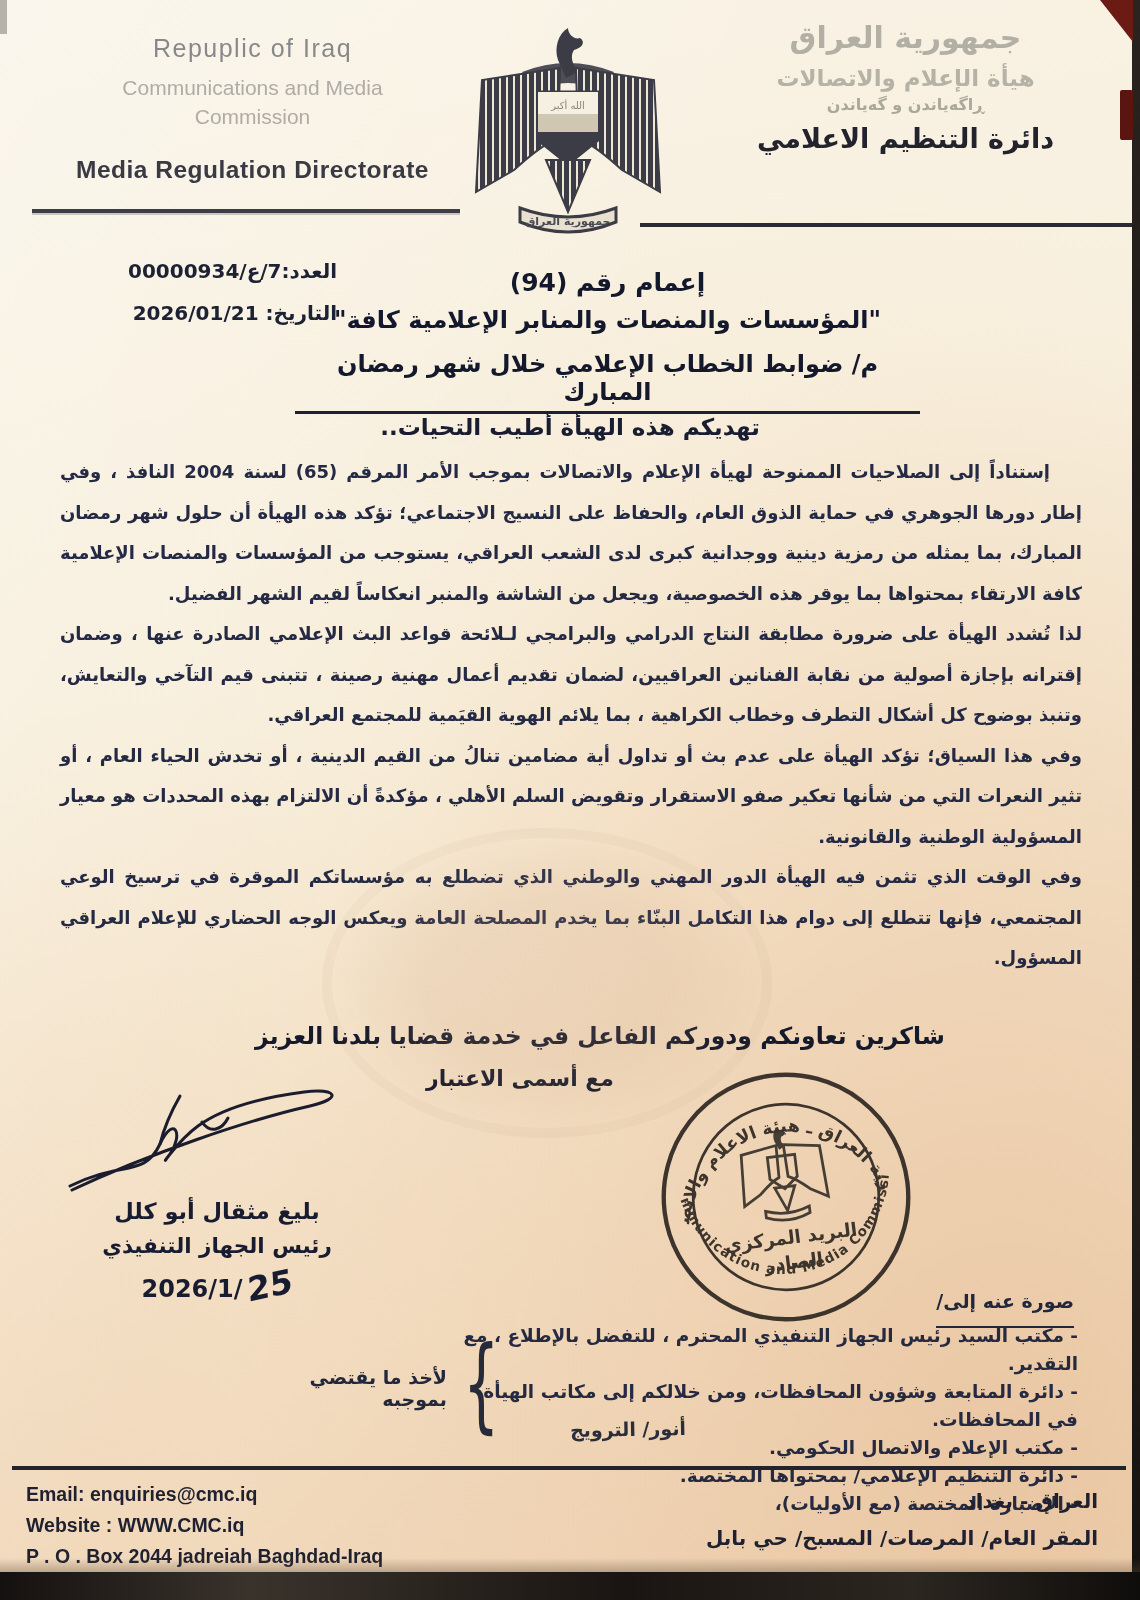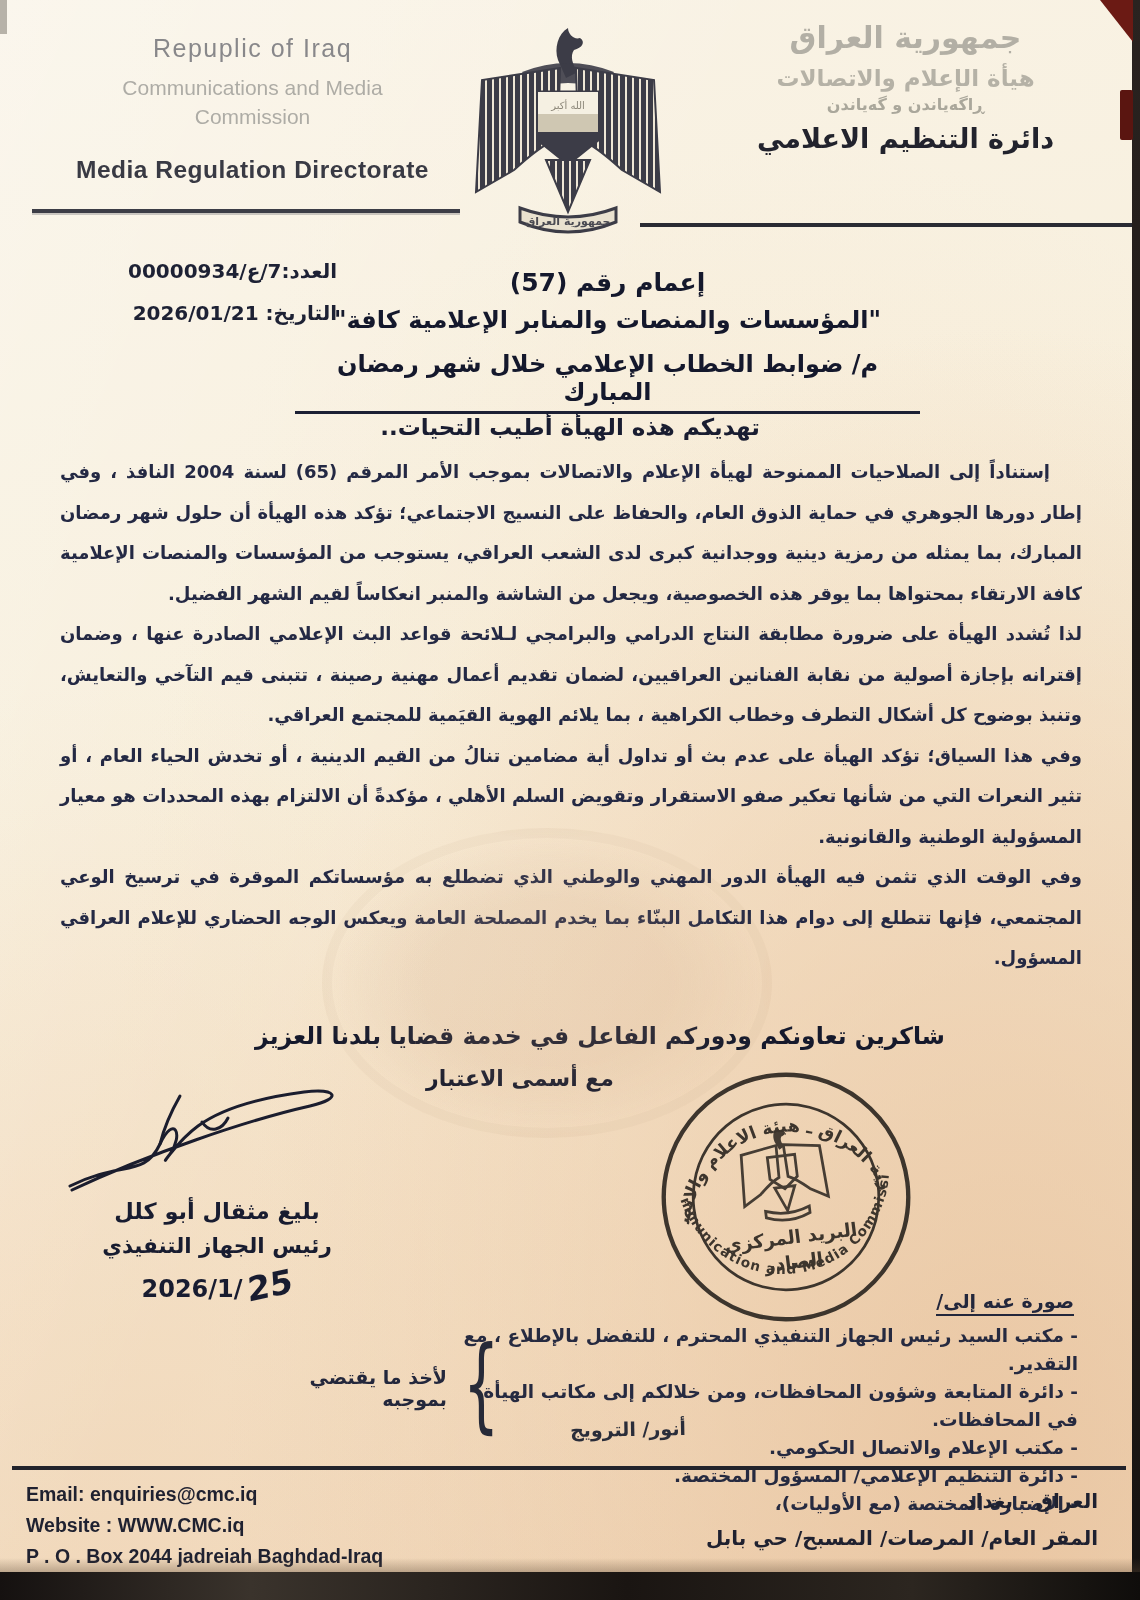--- a/index.html
+++ b/index.html
@@ -58,21 +58,21 @@
   .sig-svg { width:330px; height:118px; }
   .sig-name  { font-size:22.5px; font-weight:bold; direction:rtl; color:#181c30; margin-top:-6px; }
   .sig-title { font-size:21.5px; font-weight:bold; direction:rtl; color:#181c30; margin-top:9px; }
   .sig-date  { font-size:24px; font-weight:bold; color:#181c30; margin-top:8px; }
   .sig-day   { display:inline-block; font-size:33px; transform:rotate(-12deg) skewX(-8deg); font-weight:bold; margin-left:4px; }
 
   
   .stamp { top:1066px; left:652px; width:268px; height:262px; transform:rotate(-7deg); opacity:.92; }
 
   
-  .dist-head { top:1290px; right:66px; direction:rtl; font-size:19px; font-weight:bold; color:#23273c; border-bottom:2px solid #23273c; padding-bottom:2px; }
+  .dist-head { top:1290px; right:66px; direction:rtl; font-size:19px; font-weight:bold; color:#23273c; border-bottom:2px solid #23273c; padding-bottom:14px; }
   .dist-list { top:1322px; right:62px; width:625px; direction:rtl; text-align:right; font-size:18.5px; font-weight:bold; color:#262a40; line-height:28px; }
   .brace { top:1330px; left:448px; font-size:104px; line-height:1.05; color:#272a38; transform:scaleX(.55); font-weight:normal; }
   .brace-note { top:1366px; left:272px; width:175px; direction:rtl; font-size:19px; font-weight:bold; color:#23273c; }
   .hand-note { top:1418px; left:570px; direction:rtl; font-size:19px; font-weight:bold; color:#2a2d3a; transform:rotate(-1deg); }
 
   
   .footer-rule { top:1466px; left:12px; width:1114px; height:4px; background:#22232b; }
   .footer-left { top:1479px; left:26px; font-family:"Liberation Sans", sans-serif; font-weight:bold; font-size:19.5px; color:#1f2130; line-height:31px; }
   .footer-right { top:1483px; right:42px; direction:rtl; text-align:right; font-weight:bold; font-size:20px; color:#1f2130; line-height:37px; }
 
@@ -140,21 +140,21 @@
     <div class="dir">دائرة التنظيم الاعلامي</div>
   </div>
   <div class="abs rule-right"></div>
 
   <div class="abs ref">
     <div>العدد:7/ع/00000934</div>
     <div>التاريخ: 2026/01/21</div>
   </div>
 
   <div class="abs title">
-    <div class="t1">إعمام رقم (57)</div>
+    <div class="t1">إعمام رقم (94)</div>
     <div class="t2">"المؤسسات والمنصات والمنابر الإعلامية كافة"</div>
     <div class="t3"><span>م/ ضوابط الخطاب الإعلامي خلال شهر رمضان المبارك</span></div>
   </div>
 
   <div class="abs greeting">تهديكم هذه الهيأة أطيب التحيات..</div>
 
   <div class="abs body-text">
     <p class="indent">إستناداً إلى الصلاحيات الممنوحة لهيأة الإعلام والاتصالات بموجب الأمر المرقم (65) لسنة 2004 النافذ ، وفي إطار دورها الجوهري في حماية الذوق العام، والحفاظ على النسيج الاجتماعي؛ تؤكد هذه الهيأة أن حلول شهر رمضان المبارك، بما يمثله من رمزية دينية ووجدانية كبرى لدى الشعب العراقي، يستوجب من المؤسسات والمنصات الإعلامية كافة الارتقاء بمحتواها بما يوقر هذه الخصوصية، ويجعل من الشاشة والمنبر انعكاساً لقيم الشهر الفضيل.</p>
     <p>لذا تُشدد الهيأة على ضرورة مطابقة النتاج الدرامي والبرامجي لـلائحة قواعد البث الإعلامي الصادرة عنها ، وضمان إقترانه بإجازة أصولية من نقابة الفنانين العراقيين، لضمان تقديم أعمال مهنية رصينة ، تتبنى قيم التآخي والتعايش، وتنبذ بوضوح كل أشكال التطرف وخطاب الكراهية ، بما يلائم الهوية القيَمية للمجتمع العراقي.</p>
     <p>وفي هذا السياق؛ تؤكد الهيأة على عدم بث أو تداول أية مضامين تنالُ من القيم الدينية ، أو تخدش الحياء العام ، أو تثير النعرات التي من شأنها تعكير صفو الاستقرار وتقويض السلم الأهلي ، مؤكدةً أن الالتزام بهذه المحددات هو معيار المسؤولية الوطنية والقانونية.</p>
@@ -206,21 +206,21 @@
     </g>
     <text x="120" y="163" text-anchor="middle" font-size="17" font-weight="bold" fill="#2e2822">البريد المركزي</text>
     <text x="120" y="186" text-anchor="middle" font-size="17" font-weight="bold" fill="#2e2822">الصادر</text>
   </svg>
 
   <div class="abs dist-head">صورة عنه إلى/</div>
   <div class="abs dist-list">
     <div>- مكتب السيد رئيس الجهاز التنفيذي المحترم ، للتفضل بالإطلاع ، مع التقدير.</div>
     <div>- دائرة المتابعة وشؤون المحافظات، ومن خلالكم إلى مكاتب الهيأة في المحافظات.</div>
     <div>- مكتب الإعلام والاتصال الحكومي.</div>
-    <div>- دائرة التنظيم الإعلامي/ المسؤول المختصة.</div>
+    <div>- دائرة التنظيم الإعلامي/ بمحتواها المختصة.</div>
     <div>- الإضبارة المختصة (مع الأوليات)،</div>
   </div>
   <div class="abs brace">{</div>
   <div class="abs brace-note">لأخذ ما يقتضي بموجبه</div>
   <div class="abs hand-note">أنور/ الترويج</div>
 
   <div class="abs footer-rule"></div>
   <div class="abs footer-left">
     <div>Email: enquiries@cmc.iq</div>
     <div>Website : WWW.CMC.iq</div>

